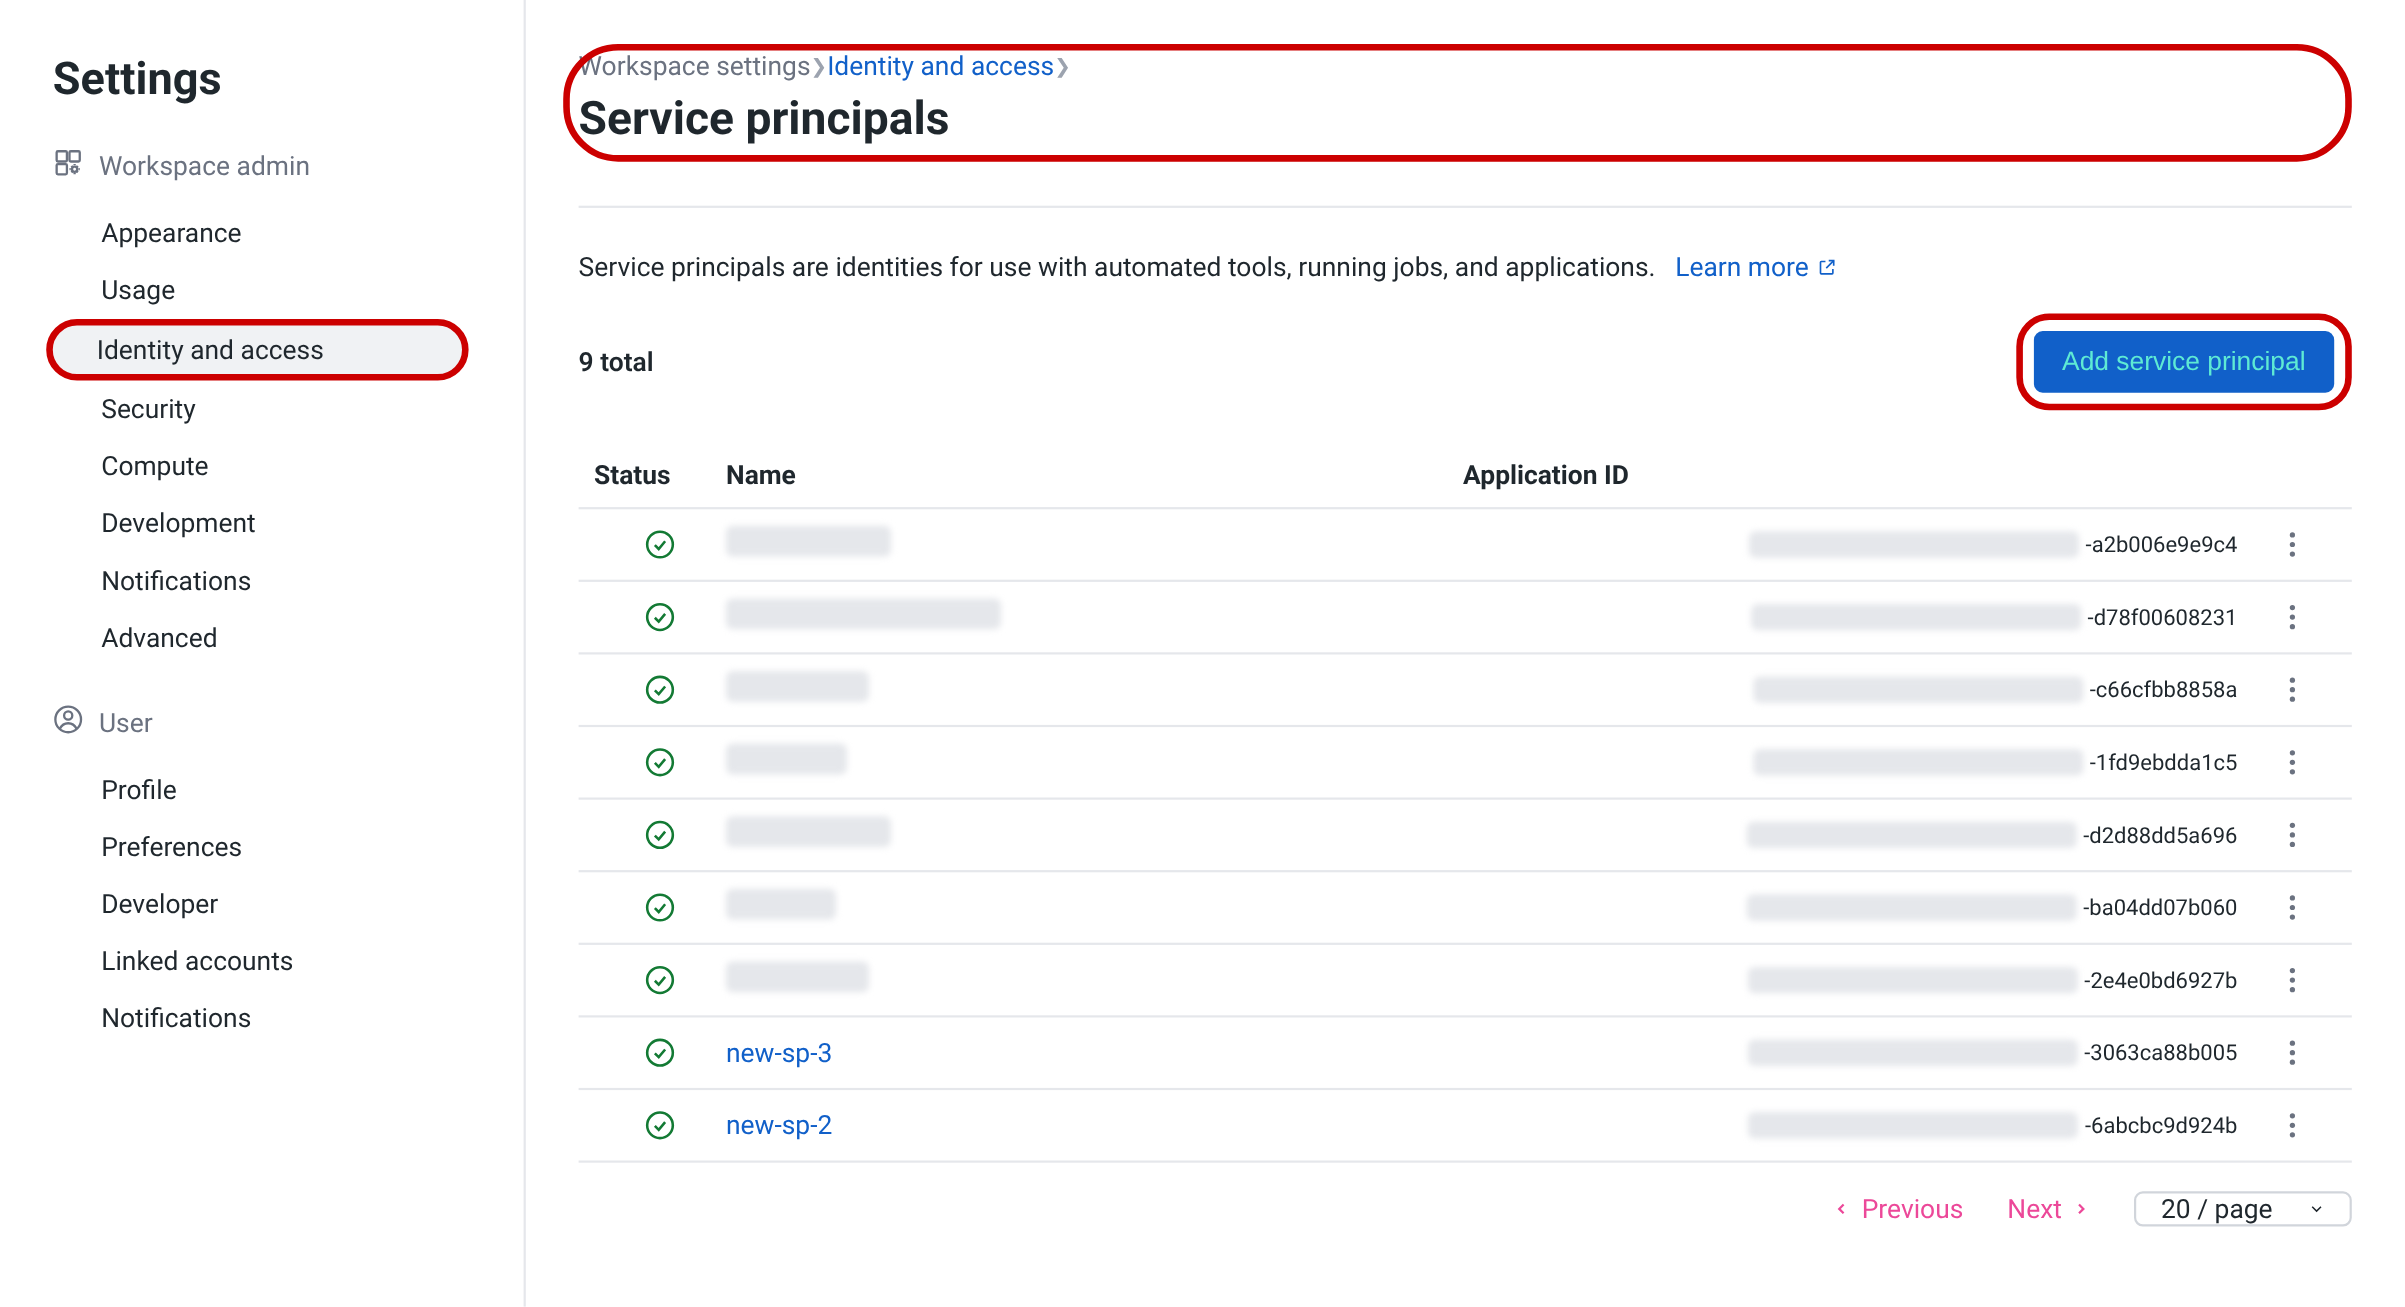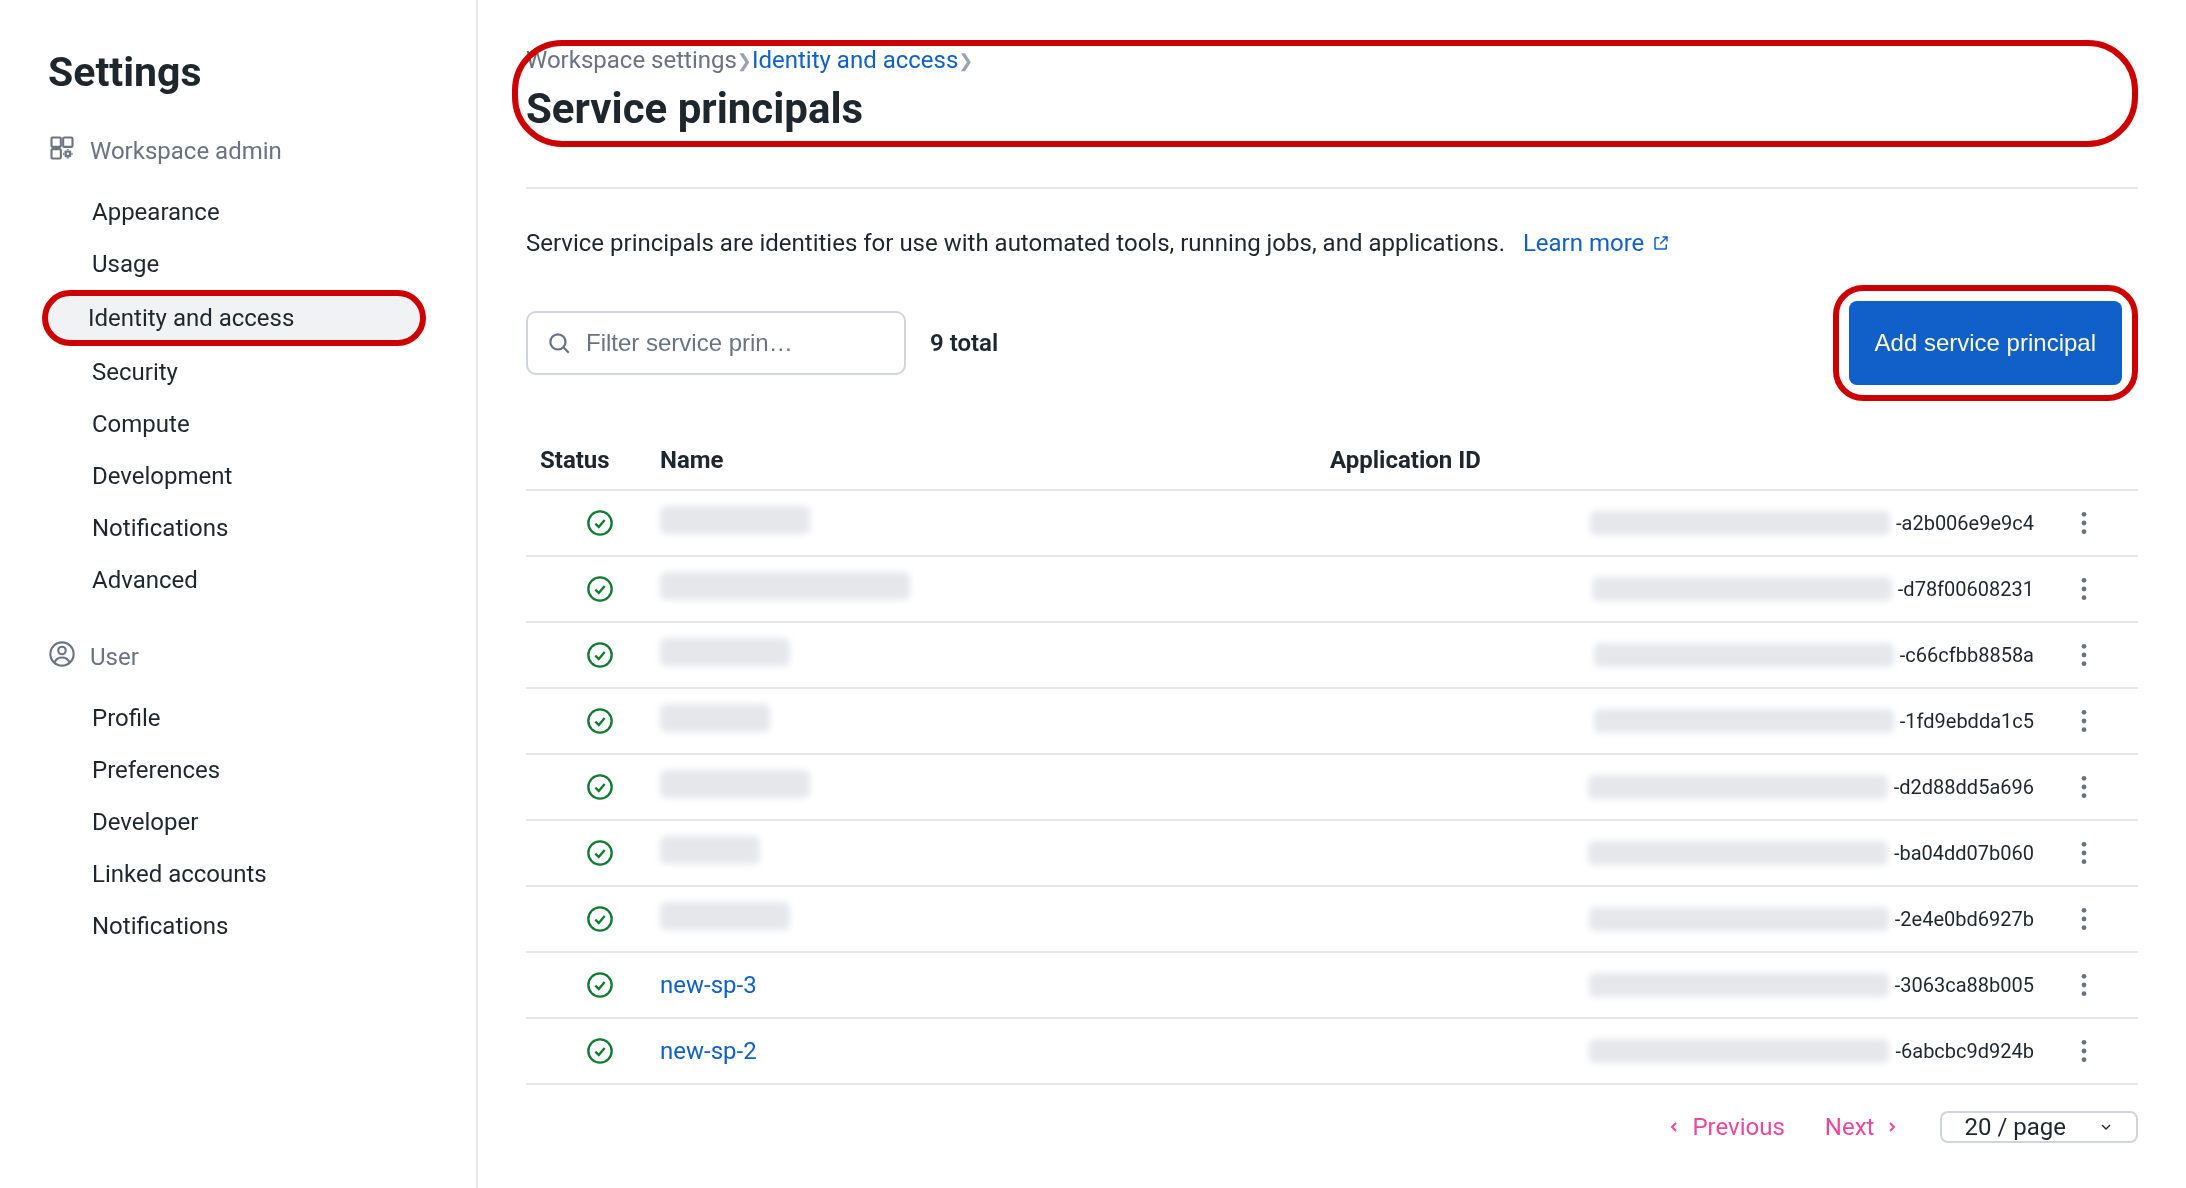--- a/index.html
+++ b/index.html
@@ -121,24 +121,24 @@
   .toolbar-spacer { flex: 1; }
 
   .add-button-wrap {
     position: relative;
     padding: 10px;
     border: 6px solid #cc0000;
     border-radius: 30px;
   }
   .add-button {
     background: #1160c9;
-    color: #fef9c3;
+    color: #5eead4;
     border: none;
     border-radius: 8px;
-    padding: 28px 26px;
+    padding: 14px 26px;
     font-size: 24px;
     cursor: pointer;
   }
 
   
   .table {
     display: flex;
     flex-direction: column;
   }
   .table-header, .table-row {
@@ -270,27 +270,20 @@
       <span>Learn more</span>
       <svg viewBox="0 0 24 24" fill="none" stroke="#1160c9" stroke-width="2">
         <path d="M14 4h6v6"></path>
           <path d="M20 4l-9 9"></path>
           <path d="M19 14v5a1 1 0 0 1-1 1H5a1 1 0 0 1-1-1V6a1 1 0 0 1 1-1h5"></path>
       </svg>
     </span>
   </p>
 
   <div class="toolbar">
-    <div class="filter-box">
-      <svg viewBox="0 0 24 24" fill="none" stroke="currentColor" stroke-width="2">
-        <circle cx="11" cy="11" r="7"></circle>
-          <line x1="21" y1="21" x2="16" y2="16"></line>
-      </svg>
-      <input type="text" placeholder="Filter service prin…" style="">
-    </div>
     <span class="total-label">9 total</span>
     <div class="toolbar-spacer"></div>
     <div class="add-button-wrap">
       <button class="add-button">Add service principal</button>
     </div>
   </div>
 
   <div class="table">
     <div class="table-header">
       <div>Status</div>

